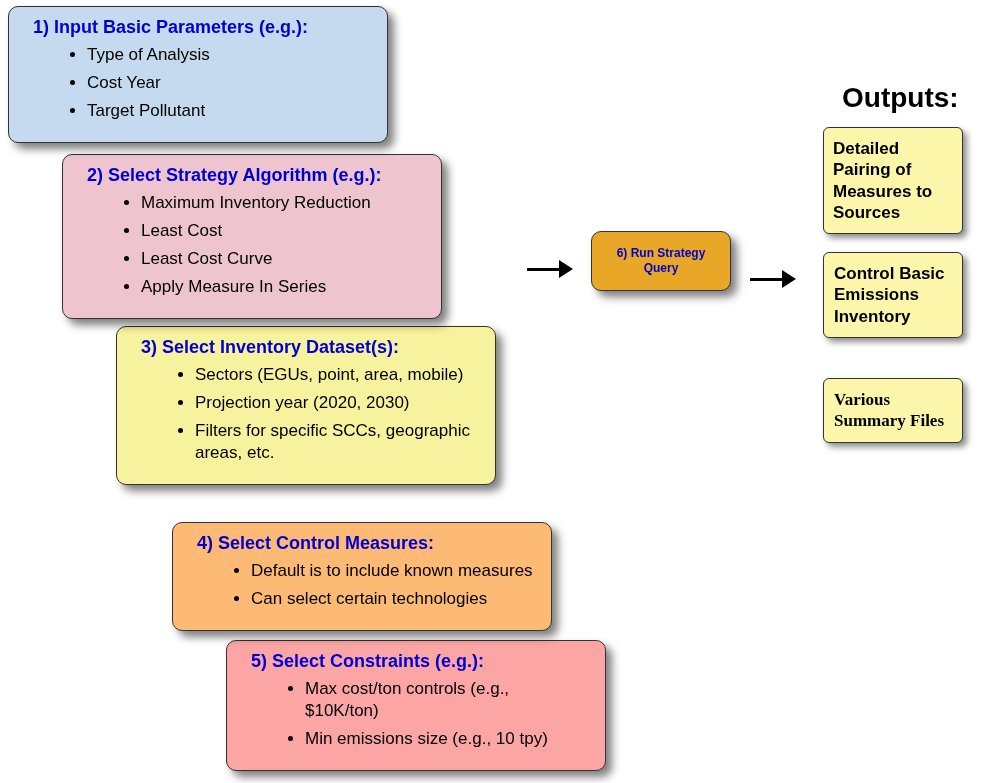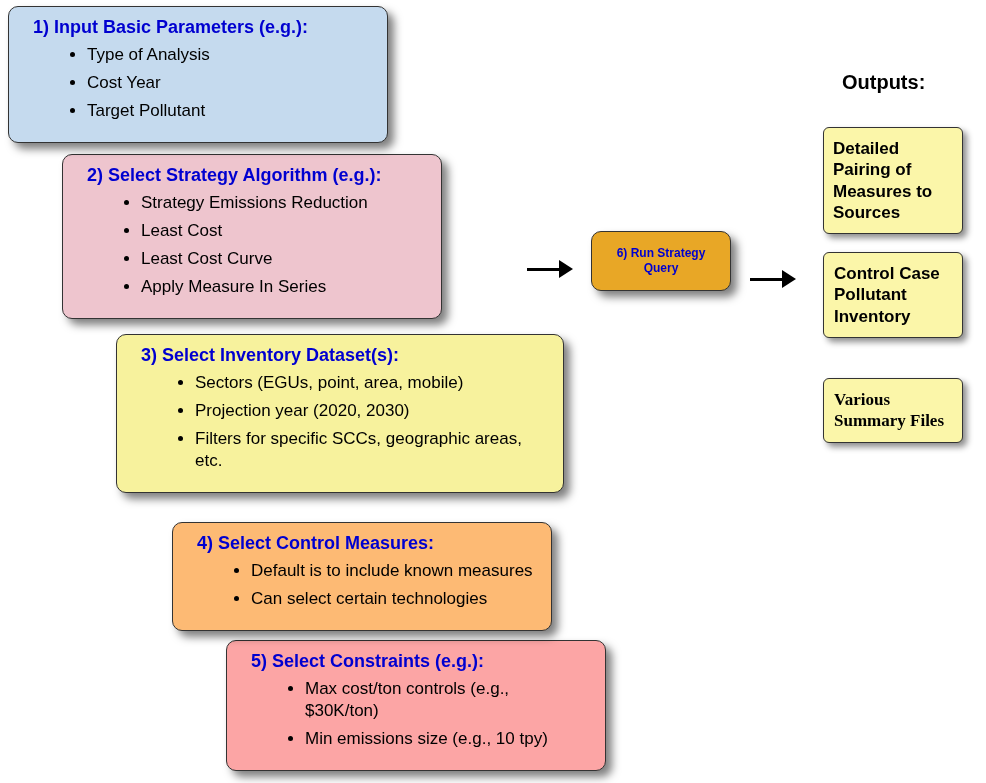--- a/index.html
+++ b/index.html
@@ -26,21 +26,21 @@
     }
     .step-box li {
       color: #000;
       font-size: 17px;
       margin: 6px 2px;
       line-height: 1.3;
     }
     
     #box1 { background: #c5daee; width: 380px; top: 6px; left: 8px; z-index: 5; }
     #box2 { background: #eec5ce; width: 380px; top: 154px; left: 62px; z-index: 4; }
-    #box3 { background: #f7f29d; width: 448px; top: 334px; left: 116px; z-index: 3; }
+    #box3 { background: #f7f29d; width: 380px; top: 326px; left: 116px; z-index: 3; }
     #box4 { background: #fdba74; width: 380px; top: 522px; left: 172px; z-index: 2; }
     #box5 { background: #fca5a5; width: 380px; top: 640px; left: 226px; z-index: 1; }
     
     #box6 {
       position: absolute;
       background: #e8a726;
       border: 1px solid #333;
       border-radius: 10px;
       box-shadow: 6px 6px 8px rgba(0,0,0,0.5);
       width: 140px;
@@ -70,23 +70,23 @@
       width: 0; height: 0;
       border-top: 9px solid transparent;
       border-bottom: 9px solid transparent;
       border-left: 14px solid #000;
     }
     #arrow1 { top: 260px; left: 527px; }
     #arrow2 { top: 270px; left: 750px; }
     
     .outputs-label {
       position: absolute;
-      top: 71px;
+      top: 82px;
       left: 842px;
-      font-size: 20px;
+      font-size: 28px;
       font-weight: bold;
       color: #000;
     }
     
     .output-box {
       position: absolute;
       background: #fbf6a9;
       border: 1px solid #333;
       border-radius: 6px;
       box-shadow: 4px 4px 6px rgba(0,0,0,0.45);
@@ -110,21 +110,21 @@
   <ul>
     <li>Type of Analysis</li>
     <li>Cost Year</li>
     <li>Target Pollutant</li>
   </ul>
 </div>
 
 <div id="box2" class="step-box">
   <div class="step-title">2) Select Strategy Algorithm (e.g.):</div>
   <ul>
-    <li>Strategy Emissions Reduction</li>
+    <li>Maximum Inventory Reduction</li>
     <li>Least Cost</li>
     <li>Least Cost Curve</li>
     <li>Apply Measure In Series</li>
   </ul>
 </div>
 
 <div id="box3" class="step-box">
   <div class="step-title">3) Select Inventory Dataset(s):</div>
   <ul>
     <li>Sectors (EGUs, point, area, mobile)</li>
@@ -137,21 +137,21 @@
   <div class="step-title">4) Select Control Measures:</div>
   <ul>
     <li>Default is to include known measures</li>
     <li>Can select certain technologies</li>
   </ul>
 </div>
 
 <div id="box5" class="step-box">
   <div class="step-title">5) Select Constraints (e.g.):</div>
   <ul>
-    <li>Max cost/ton controls (e.g., $30K/ton)</li>
+    <li>Max cost/ton controls (e.g., $10K/ton)</li>
     <li>Min emissions size (e.g., 10 tpy)</li>
   </ul>
 </div>
 
 <div id="arrow1" class="arrow">
   <div class="arrow-shaft"></div>
     <div class="arrow-head"></div>
 </div>
 
 <div id="box6">
@@ -159,14 +159,14 @@
 </div>
 
 <div id="arrow2" class="arrow">
   <div class="arrow-shaft"></div>
     <div class="arrow-head"></div>
 </div>
 
 <div class="outputs-label">Outputs:</div>
 
 <div id="out1" class="output-box">Detailed Pairing of Measures to Sources</div>
-<div id="out2" class="output-box">Control Case Pollutant Inventory</div>
+<div id="out2" class="output-box">Control Basic Emissions Inventory</div>
 <div id="out3" class="output-box">Various Summary Files</div>
 
 </body></html>

